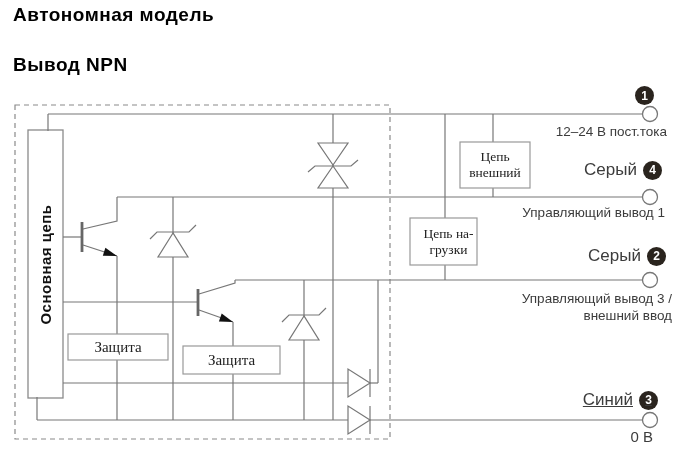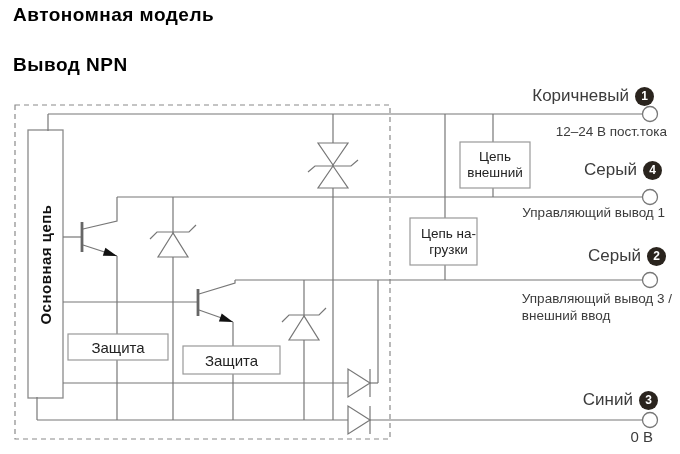--- a/index.html
+++ b/index.html
@@ -8,35 +8,35 @@
     font-family:"Liberation Sans", sans-serif;
   }
   #circuit-svg{position:absolute;left:0;top:0;}
   .title{position:absolute;font-weight:bold;color:#000;font-size:19px;letter-spacing:0.5px;white-space:nowrap;}
   .title1{left:13px;top:4px;}
   .title2{left:13px;top:54px;}
   .wire-row{position:absolute;display:flex;align-items:center;gap:6px;
     font-size:17px;color:#3c3c3c;white-space:nowrap;}
   .badge{width:19px;height:19px;border-radius:50%;background:#2a241e;color:#fff;
     font-size:12px;font-weight:bold;display:flex;align-items:center;justify-content:center;flex:0 0 auto;}
-  .desc{position:absolute;font-size:13.5px;color:#3c3c3c;white-space:nowrap;text-align:left;line-height:17px;}
+  .desc{position:absolute;font-size:13.5px;color:#3c3c3c;white-space:nowrap;text-align:right;line-height:17px;}
   .row-brown{top:86px;right:26px;}
   .row-black{top:160px;right:18px;}
   .row-gray{top:246px;right:14px;}
-  .row-blue{top:390px;right:22px;}
+  .row-blue{top:390px;right:22px;text-decoration:underline;}
   .desc-brown{top:123px;right:13px;}
   .desc-black{top:204px;right:15px;}
   .desc-gray{top:290px;right:8px;}
   .desc-blue{top:428px;right:27px;font-size:15px;}
   .vlabel{position:absolute;left:28px;top:130px;width:35px;height:268px;
     display:flex;align-items:center;justify-content:center;}
   .vlabel span{transform:rotate(-90deg);white-space:nowrap;font-weight:bold;
     font-size:15px;color:#111;letter-spacing:0.5px;}
   .boxlabel{position:absolute;display:flex;align-items:center;justify-content:center;
-    color:#222;text-align:right;}
+    color:#222;text-align:right;font-family:Liberation Serif, serif;}
   .prot1{left:68px;top:334px;width:100px;height:26px;font-size:15px;}
   .prot2{left:183px;top:346px;width:97px;height:28px;font-size:15px;}
   .load{font-size:13.5px;line-height:16px;flex-direction:column;}
   .load1{left:460px;top:142px;width:70px;height:46px;}
   .load2{left:410px;top:218px;width:77px;height:47px;}
 </style>
 </head>
 <body>
 
 <div id="canvas">
@@ -136,21 +136,20 @@
   <div class="boxlabel load load1">
     <div>Цепь</div>
     <div>внешний</div>
   </div>
   <div class="boxlabel load load2">
     <div>Цепь на-</div>
     <div>грузки</div>
   </div>
 
   <div class="wire-row row-brown">
-    <span>Коричневый</span>
     <span class="badge">1</span>
   </div>
   <div class="wire-row row-black">
     <span>Серый</span>
     <span class="badge">4</span>
   </div>
   <div class="wire-row row-gray">
     <span>Серый</span>
     <span class="badge">2</span>
   </div>

